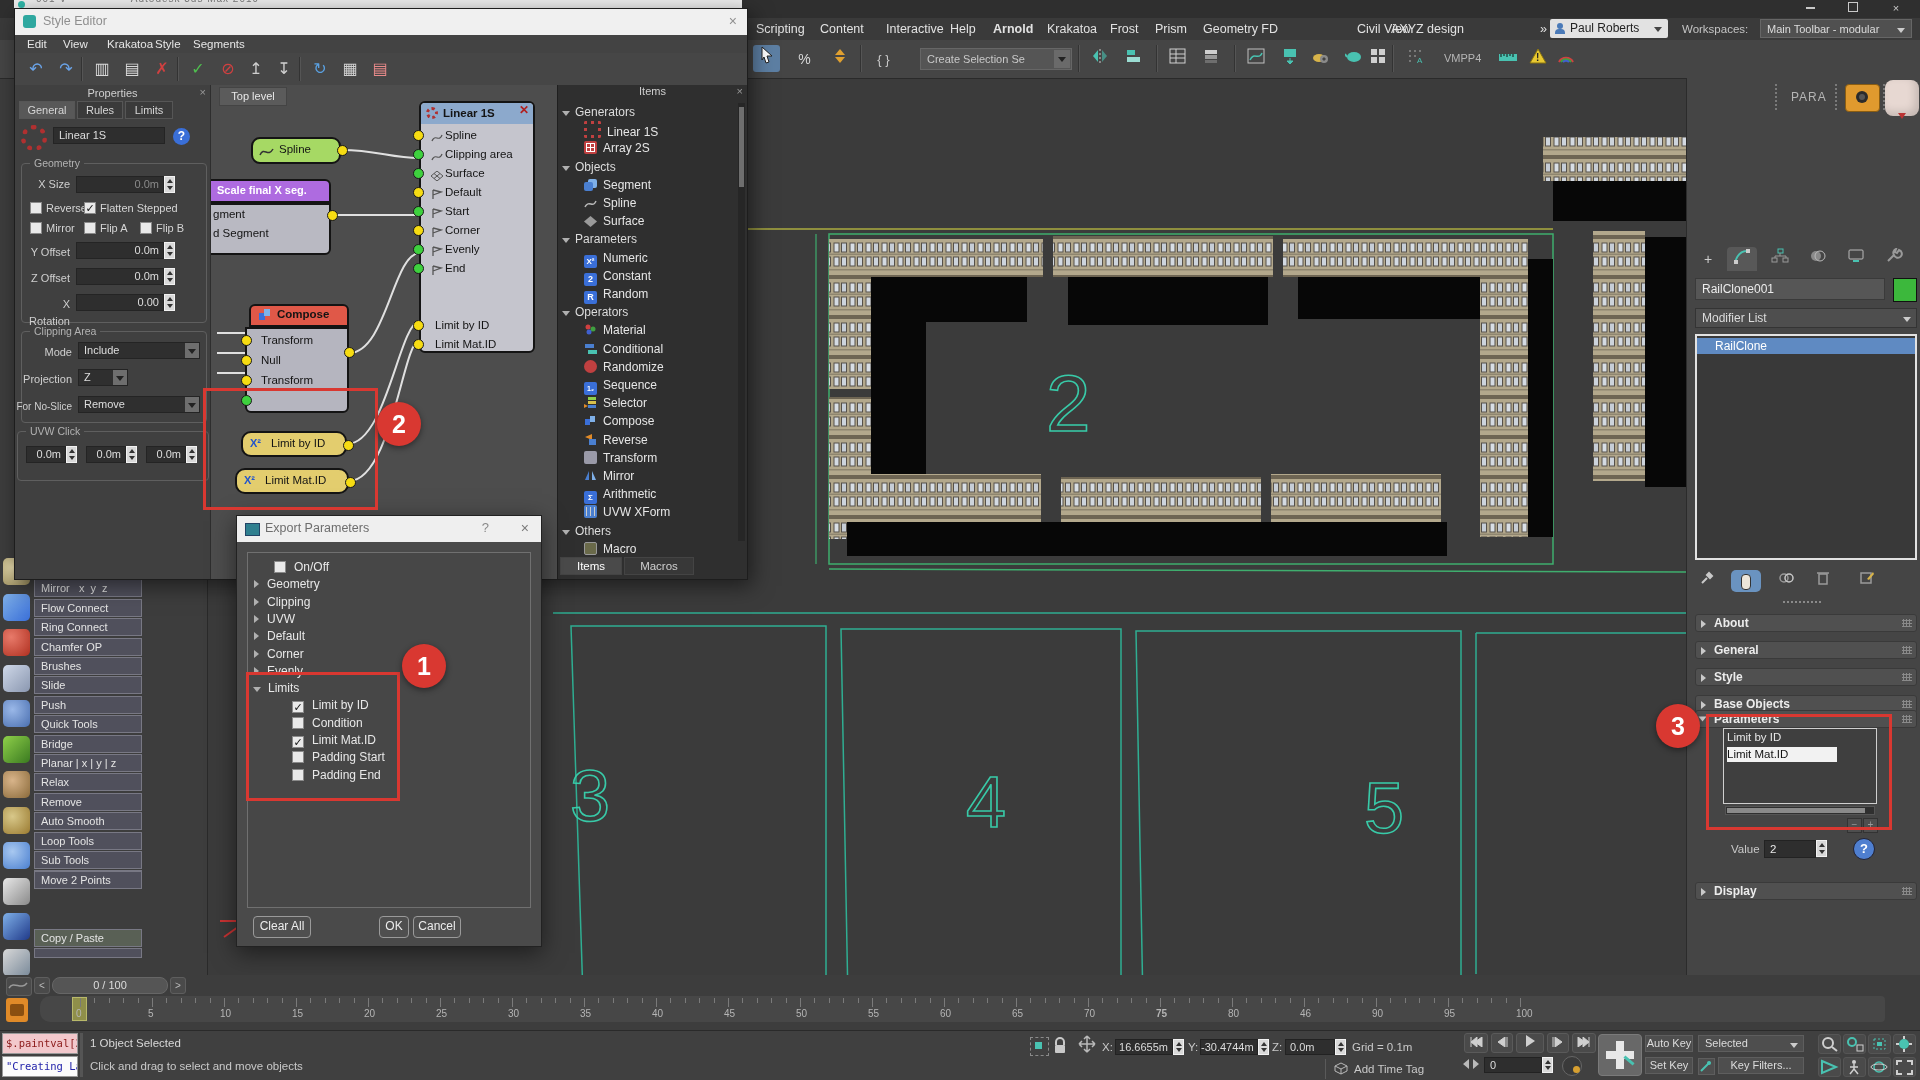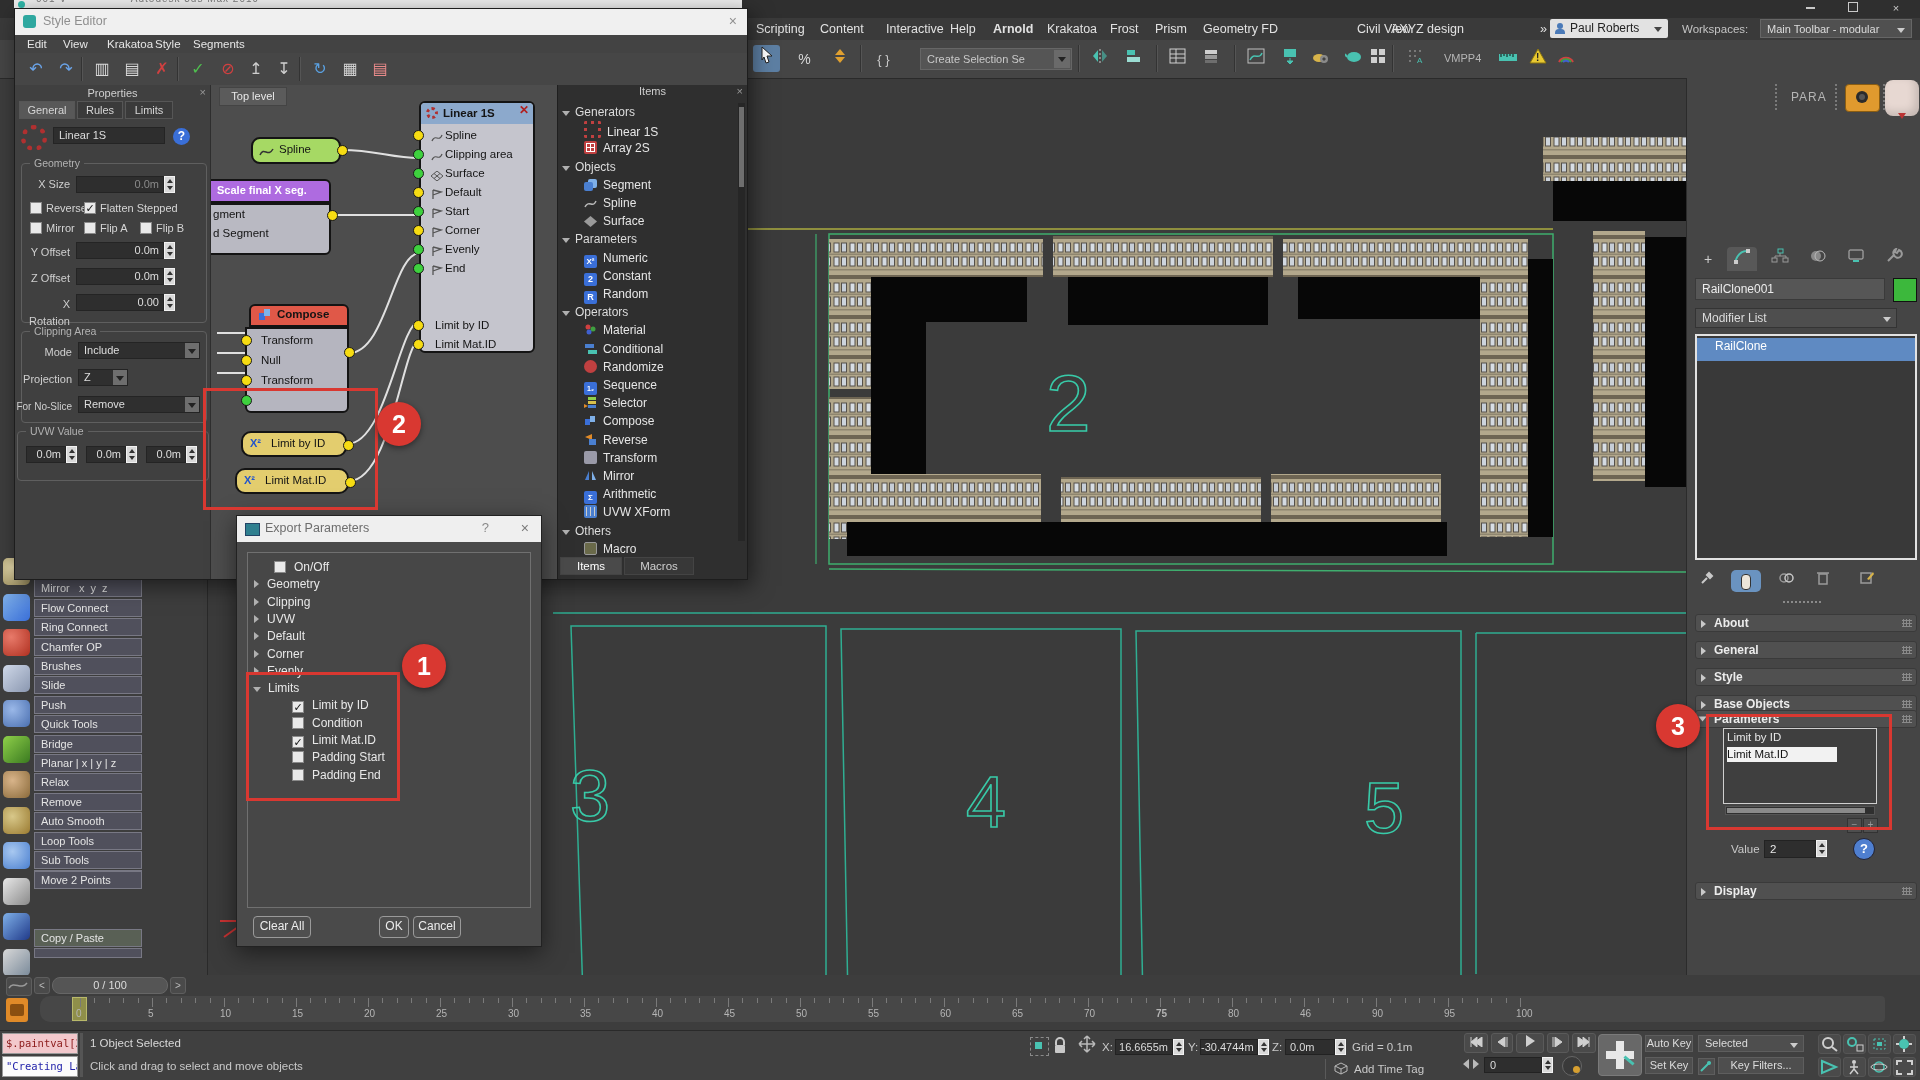--- a/index.html
+++ b/index.html
@@ -24,23 +24,23 @@
   #selset{left:920px;top:8px;width:152px;height:22px;background:#555;border:1px solid #666;box-sizing:border-box;color:#c9c9c9;font-size:11px;line-height:20px;padding-left:6px;}
   #selset .dbtn{position:absolute;right:1px;top:1px;width:16px;height:18px;background:#6a6a6a;}
   .dtri{position:absolute;width:0;height:0;border-left:4px solid transparent;border-right:4px solid transparent;border-top:5px solid #222;}
   
   #viewport{left:207px;top:78px;width:1479px;height:897px;background:#3b3b3b;border-left:1px solid #2a2a2a;border-top:1px solid #2a2a2a;}
   
   #cpanel{left:1686px;top:78px;width:234px;height:952px;background:#454545;border-left:1px solid #2b2b2b;box-sizing:border-box;}
   .cp-tab{position:absolute;top:169px;width:30px;height:24px;text-align:center;line-height:24px;color:#cfcfcf;font-size:14px;}
   #cp-name{left:8px;top:200px;width:190px;height:22px;background:#565656;border:1px solid #3a3a3a;box-sizing:border-box;font-size:12px;line-height:20px;color:#ececec;padding-left:6px;}
   #cp-swatch{left:206px;top:200px;width:22px;height:22px;background:#3cb83c;border:1px solid #111;}
-  #cp-modlist{left:8px;top:230px;width:202px;height:20px;background:#4e4e4e;border:1px solid #343434;box-sizing:border-box;font-size:12px;line-height:18px;color:#dcdcdc;padding-left:6px;}
+  #cp-modlist{left:8px;top:230px;width:222px;height:20px;background:#4e4e4e;border:1px solid #343434;box-sizing:border-box;font-size:12px;line-height:18px;color:#dcdcdc;padding-left:6px;}
   #cp-stack{left:8px;top:256px;width:222px;height:226px;background:#393939;border:2px solid #e2e2e2;box-sizing:border-box;}
-  #cp-mod{margin:2px 0 0 0;height:23px;background:#5f8ac2;color:#fff;font-size:12px;line-height:16px;padding-left:18px;}
+  #cp-mod{margin:2px 0 0 0;height:16px;background:#5f8ac2;color:#fff;font-size:12px;line-height:16px;padding-left:18px;}
   .stkic{position:absolute;top:492px;width:24px;height:22px;text-align:center;line-height:22px;color:#c9c9c9;font-size:13px;}
   .rollout{position:absolute;left:8px;width:222px;height:18px;background:#505050;border:1px solid #3a3a3a;border-radius:3px;box-sizing:border-box;font-size:12px;font-weight:bold;color:#ececec;line-height:16px;padding-left:18px;}
   .rollout .arr{position:absolute;left:5px;top:5px;width:0;height:0;border-top:4px solid transparent;border-bottom:4px solid transparent;border-left:5px solid #c9c9c9;}
   .rollout .grip{position:absolute;right:4px;top:4px;width:10px;height:8px;background:radial-gradient(#8a8a8a 1px,transparent 1.2px);background-size:3px 3px;}
   #plist{left:36px;top:650px;width:152px;height:74px;background:#3f3f3f;border:1px solid #cfcfcf;font-size:11.5px;}
   #plist .row{height:15px;line-height:15px;padding:1px 3px;color:#e6e6e6;white-space:nowrap;}
   #plist .sel{background:#f2f2f2;color:#111;display:inline-block;min-width:110px;}
   #phscroll{left:38px;top:728px;width:148px;height:7px;background:#2f2f2f;border:1px solid #555;}
   #phscroll .th{height:5px;width:138px;background:#8a8a8a;margin:1px;}
   .minibtn{position:absolute;width:13px;height:13px;background:#4e4e4e;border:1px solid #333;color:#9a9a9a;font-size:10px;line-height:12px;text-align:center;}
@@ -569,21 +569,21 @@
         <div class="dd" style="left:56px;top:37px;width:50px;"><span>Z</span><span class="dbtn">
               <span class="dtri" style="left:3px;top:6px;border-top-color:#222;"></span>
             </span></div>
         <span class="flab" style="left:-6px;top:66px;width:56px;font-size:10px;">For No-Slice</span>
         <div class="dd" style="left:56px;top:64px;width:122px;"><span>Remove</span><span class="dbtn">
               <span class="dtri" style="left:3px;top:6px;border-top-color:#222;"></span>
             </span></div>
       </div>
 
       <div class="gbox" style="left:2px;top:346px;width:190px;height:48px;">
-        <span class="legend">UVW Value</span>
+        <span class="legend">UVW Click</span>
         <div class="ffield" style="left:8px;top:14px;width:40px;">0.0m</div>
         <div class="spin" style="left:48px;top:14px;"></div>
         <div class="ffield" style="left:68px;top:14px;width:40px;">0.0m</div>
         <div class="spin" style="left:108px;top:14px;"></div>
         <div class="ffield" style="left:128px;top:14px;width:40px;">0.0m</div>
         <div class="spin" style="left:168px;top:14px;"></div>
       </div>
     </div>
 
     <div id="canvas" class="abs">

